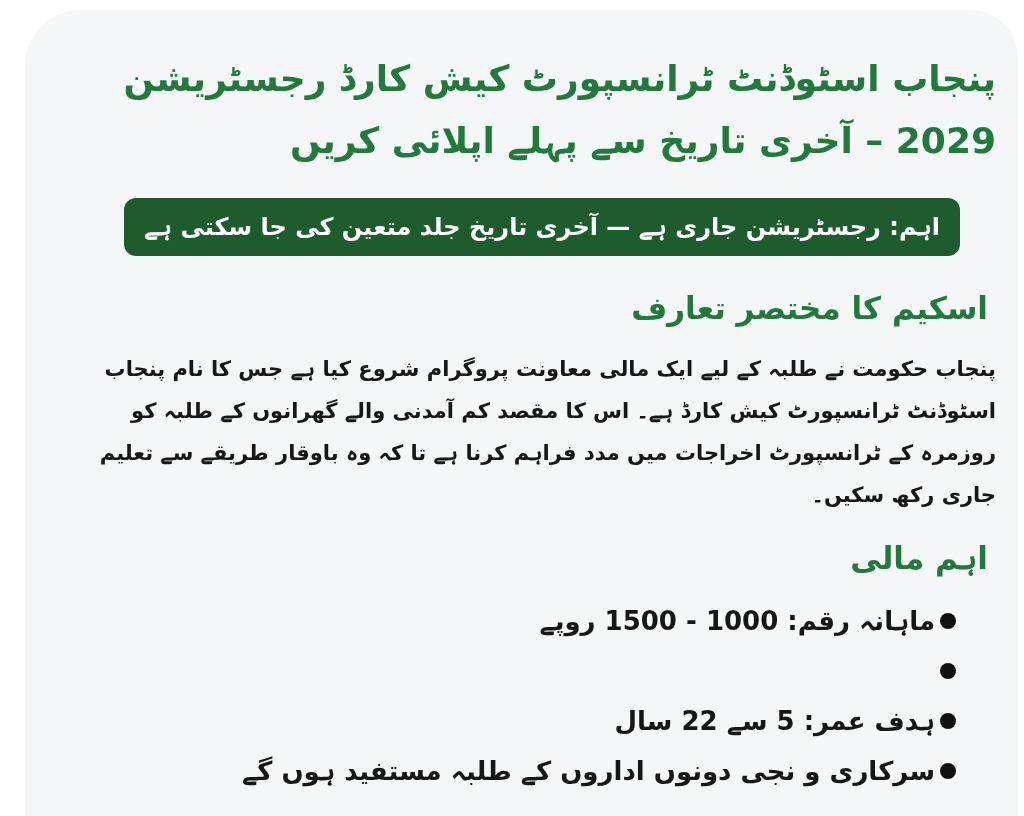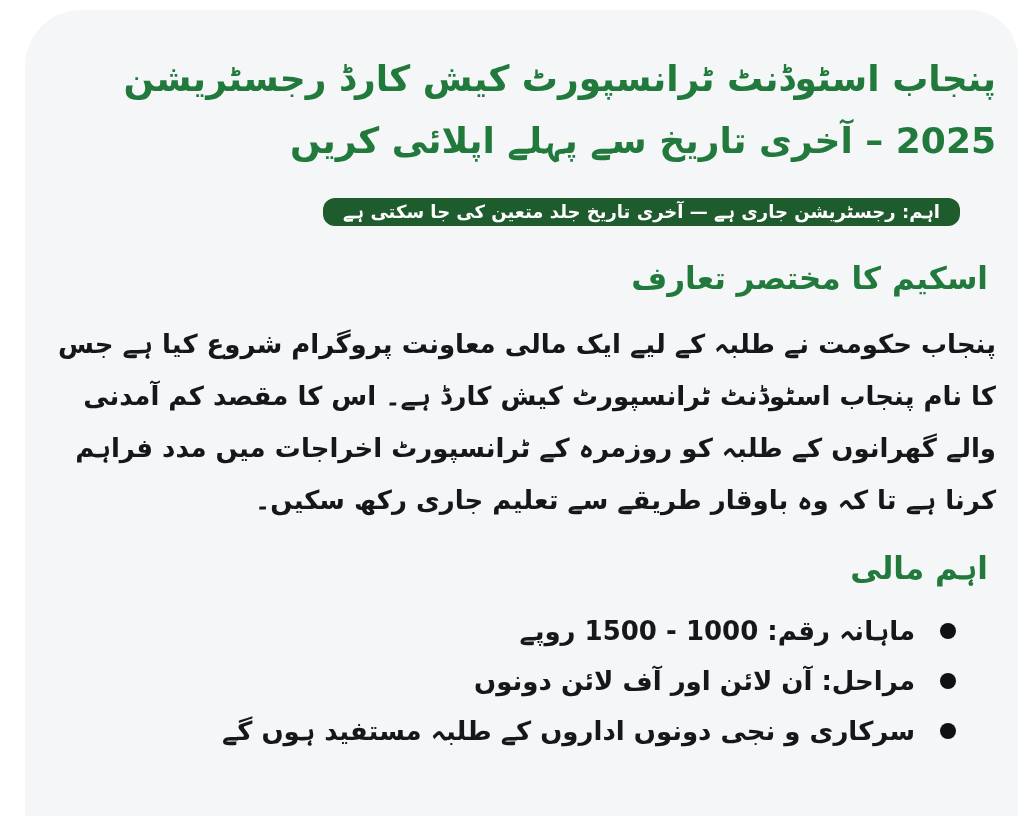--- a/index.html
+++ b/index.html
@@ -30,89 +30,92 @@
     font-weight: bold;
     line-height: 1.72;
     color: var(--green, #217a3c);
   }
   .banner {
     width: fit-content;
     max-width: 880px;
     margin: 26px 36px 0 0;
     background: var(--banner-green, #1e5b2d);
     color: #ffffff;
-    font-size: 18px;
+    font-size: 24px;
     font-weight: bold;
     line-height: 1.35;
-    padding: 2px 20px;
+    padding: 13px 20px;
     border-radius: 12px;
   }
   .section-heading {
     margin: 34px 8px 0 0;
     font-size: 31px;
     font-weight: bold;
     color: var(--green, #217a3c);
   }
   .section-heading.second {
     margin-top: 24px;
   }
   .intro {
     margin: 22px 0 0 0;
-    font-size: 26px;
+    font-size: 21px;
     font-weight: bold;
     line-height: 2.0;
     color: var(--ink, #15171a);
   }
   .points {
     list-style: none;
     margin: 20px 40px 0 0;
     padding: 0;
   }
   .points li {
     display: flex;
     align-items: center;
-    gap: 25px;
+    gap: 5px;
     min-height: 50px;
     font-size: 26px;
     font-weight: bold;
     color: var(--ink, #15171a);
   }
   .dot {
     flex: 0 0 auto;
     width: 16px;
     height: 16px;
     border-radius: 50%;
     background: #101114;
   }
 </style>
 </head>
 <body>
 
 <div class="card">
 
-  <h1 class="title">پنجاب اسٹوڈنٹ ٹرانسپورٹ کیش کارڈ رجسٹریشن 2025 – آخری تاریخ سے پہلے اپلائی کریں</h1>
+  <h1 class="title">پنجاب اسٹوڈنٹ ٹرانسپورٹ کیش کارڈ رجسٹریشن 2029 – آخری تاریخ سے پہلے اپلائی کریں</h1>
 
   <div class="banner">
     <span>اہم: رجسٹریشن جاری ہے — آخری تاریخ جلد متعین کی جا سکتی ہے</span>
   </div>
 
   <h2 class="section-heading">اسکیم کا مختصر تعارف</h2>
 
   <p class="intro">پنجاب حکومت نے طلبہ کے لیے ایک مالی معاونت پروگرام شروع کیا ہے جس کا نام پنجاب اسٹوڈنٹ ٹرانسپورٹ کیش کارڈ ہے۔ اس کا مقصد کم آمدنی والے گھرانوں کے طلبہ کو روزمرہ کے ٹرانسپورٹ اخراجات میں مدد فراہم کرنا ہے تا کہ وہ باوقار طریقے سے تعلیم جاری رکھ سکیں۔</p>
 
   <h2 class="section-heading second">اہم مالی</h2>
 
   <ul class="points">
     <li>
       <span class="dot"></span>
       <span>ماہانہ رقم: 1000 - 1500 روپے</span>
     </li>
     <li>
       <span class="dot"></span>
-      <span>مراحل: آن لائن اور آف لائن دونوں</span>
+    </li>
+    <li>
+      <span class="dot"></span>
+      <span>ہدف عمر: 5 سے 22 سال</span>
     </li>
     <li>
       <span class="dot"></span>
       <span>سرکاری و نجی دونوں اداروں کے طلبہ مستفید ہوں گے</span>
     </li>
   </ul>
 
 </div>
 
 </body></html>

